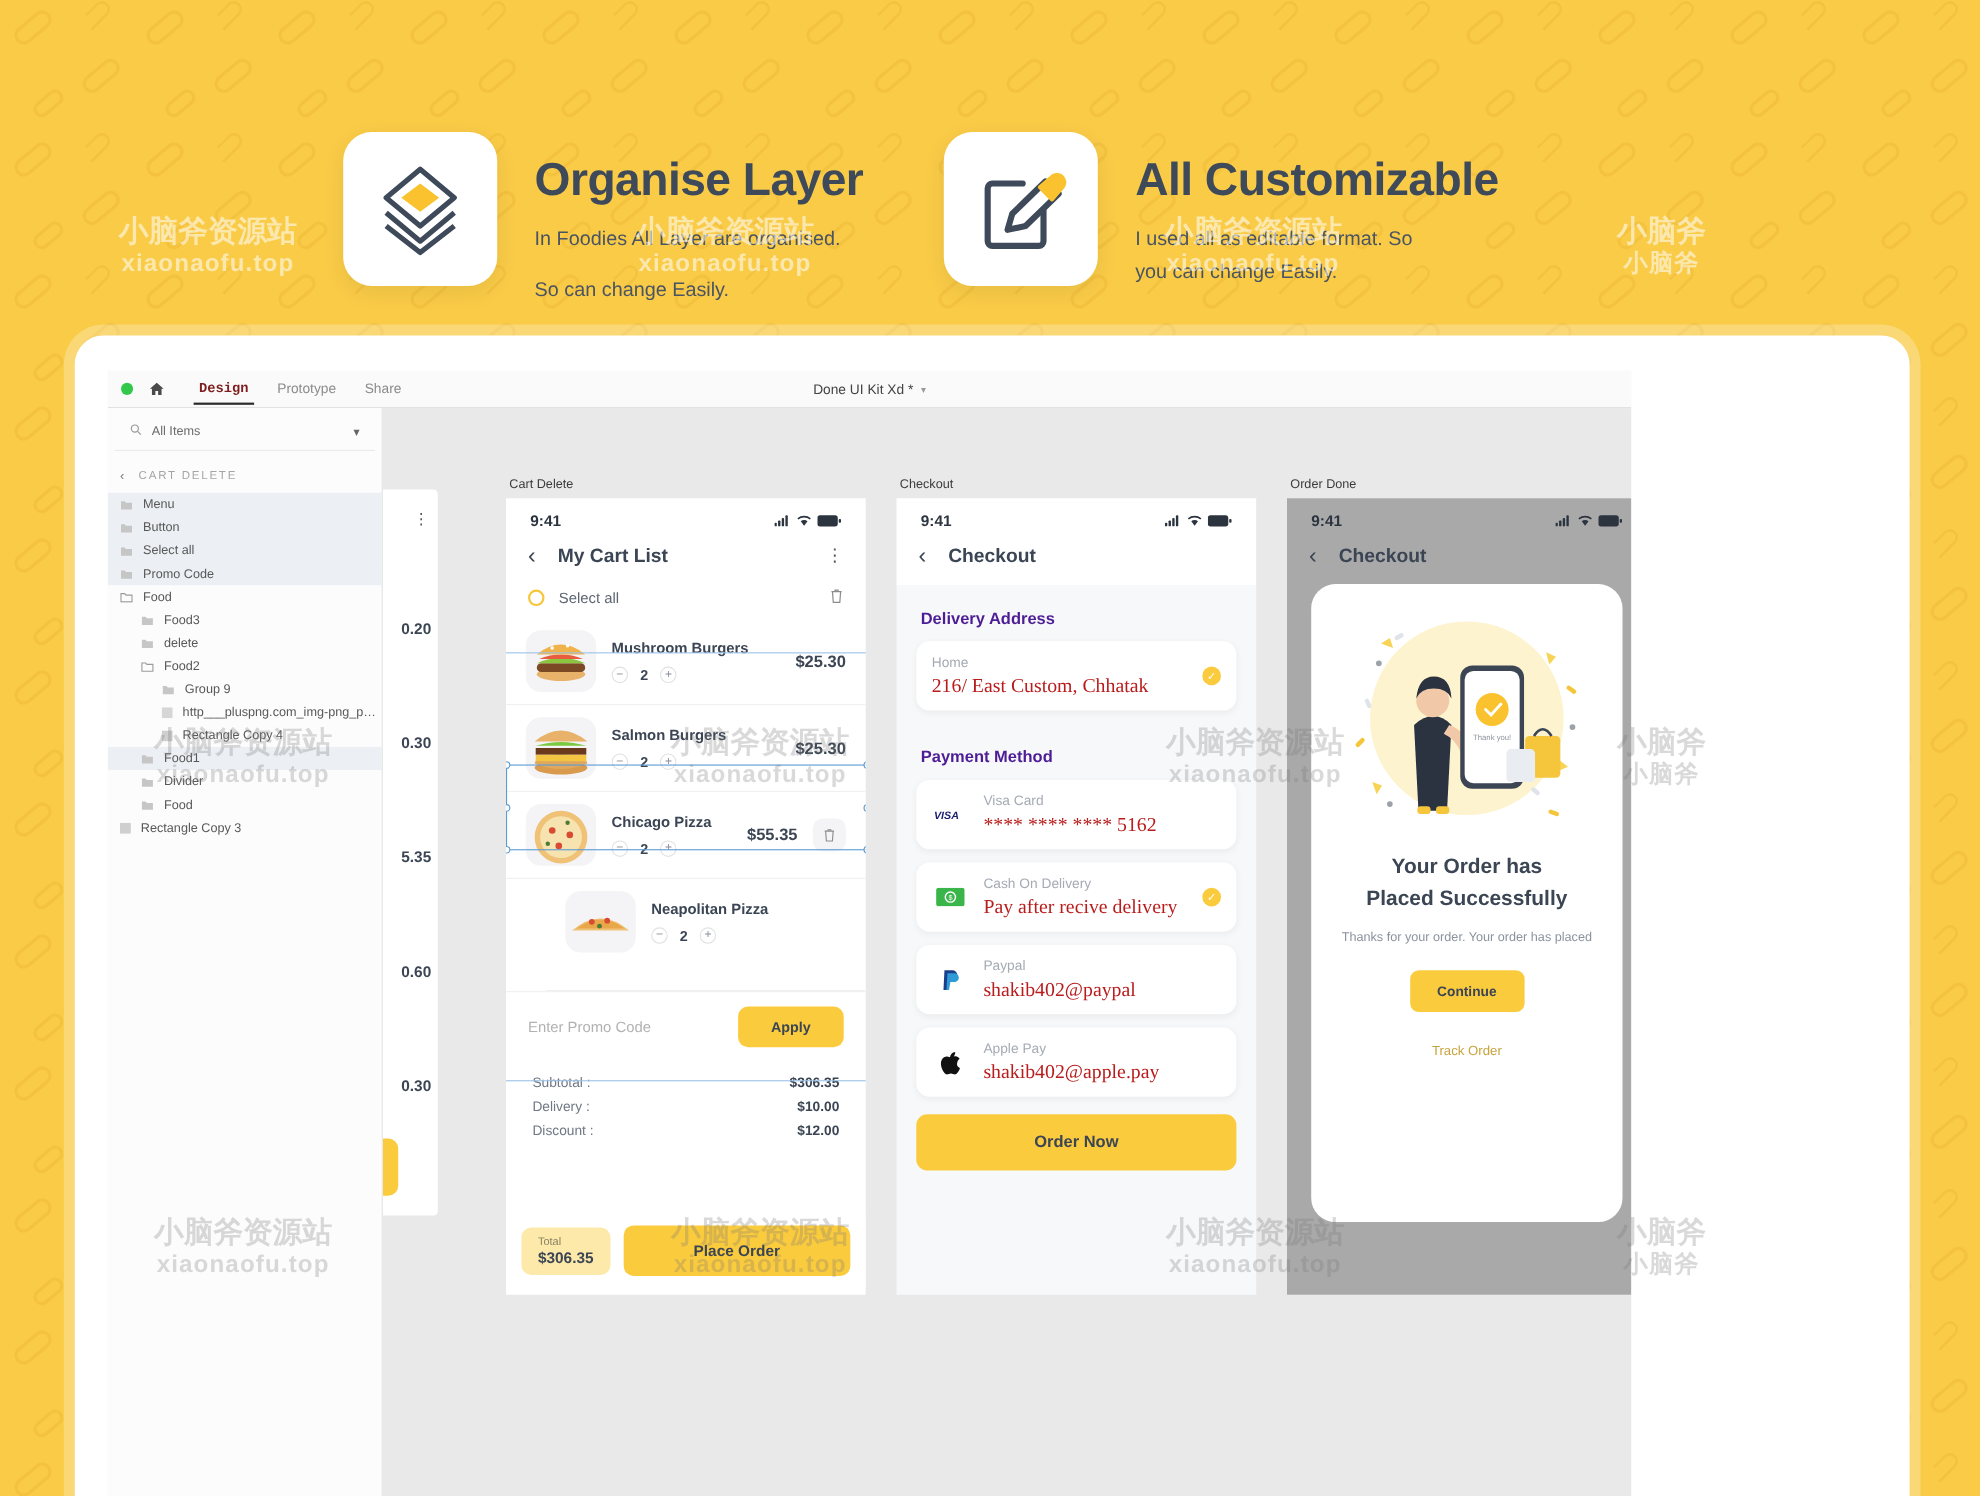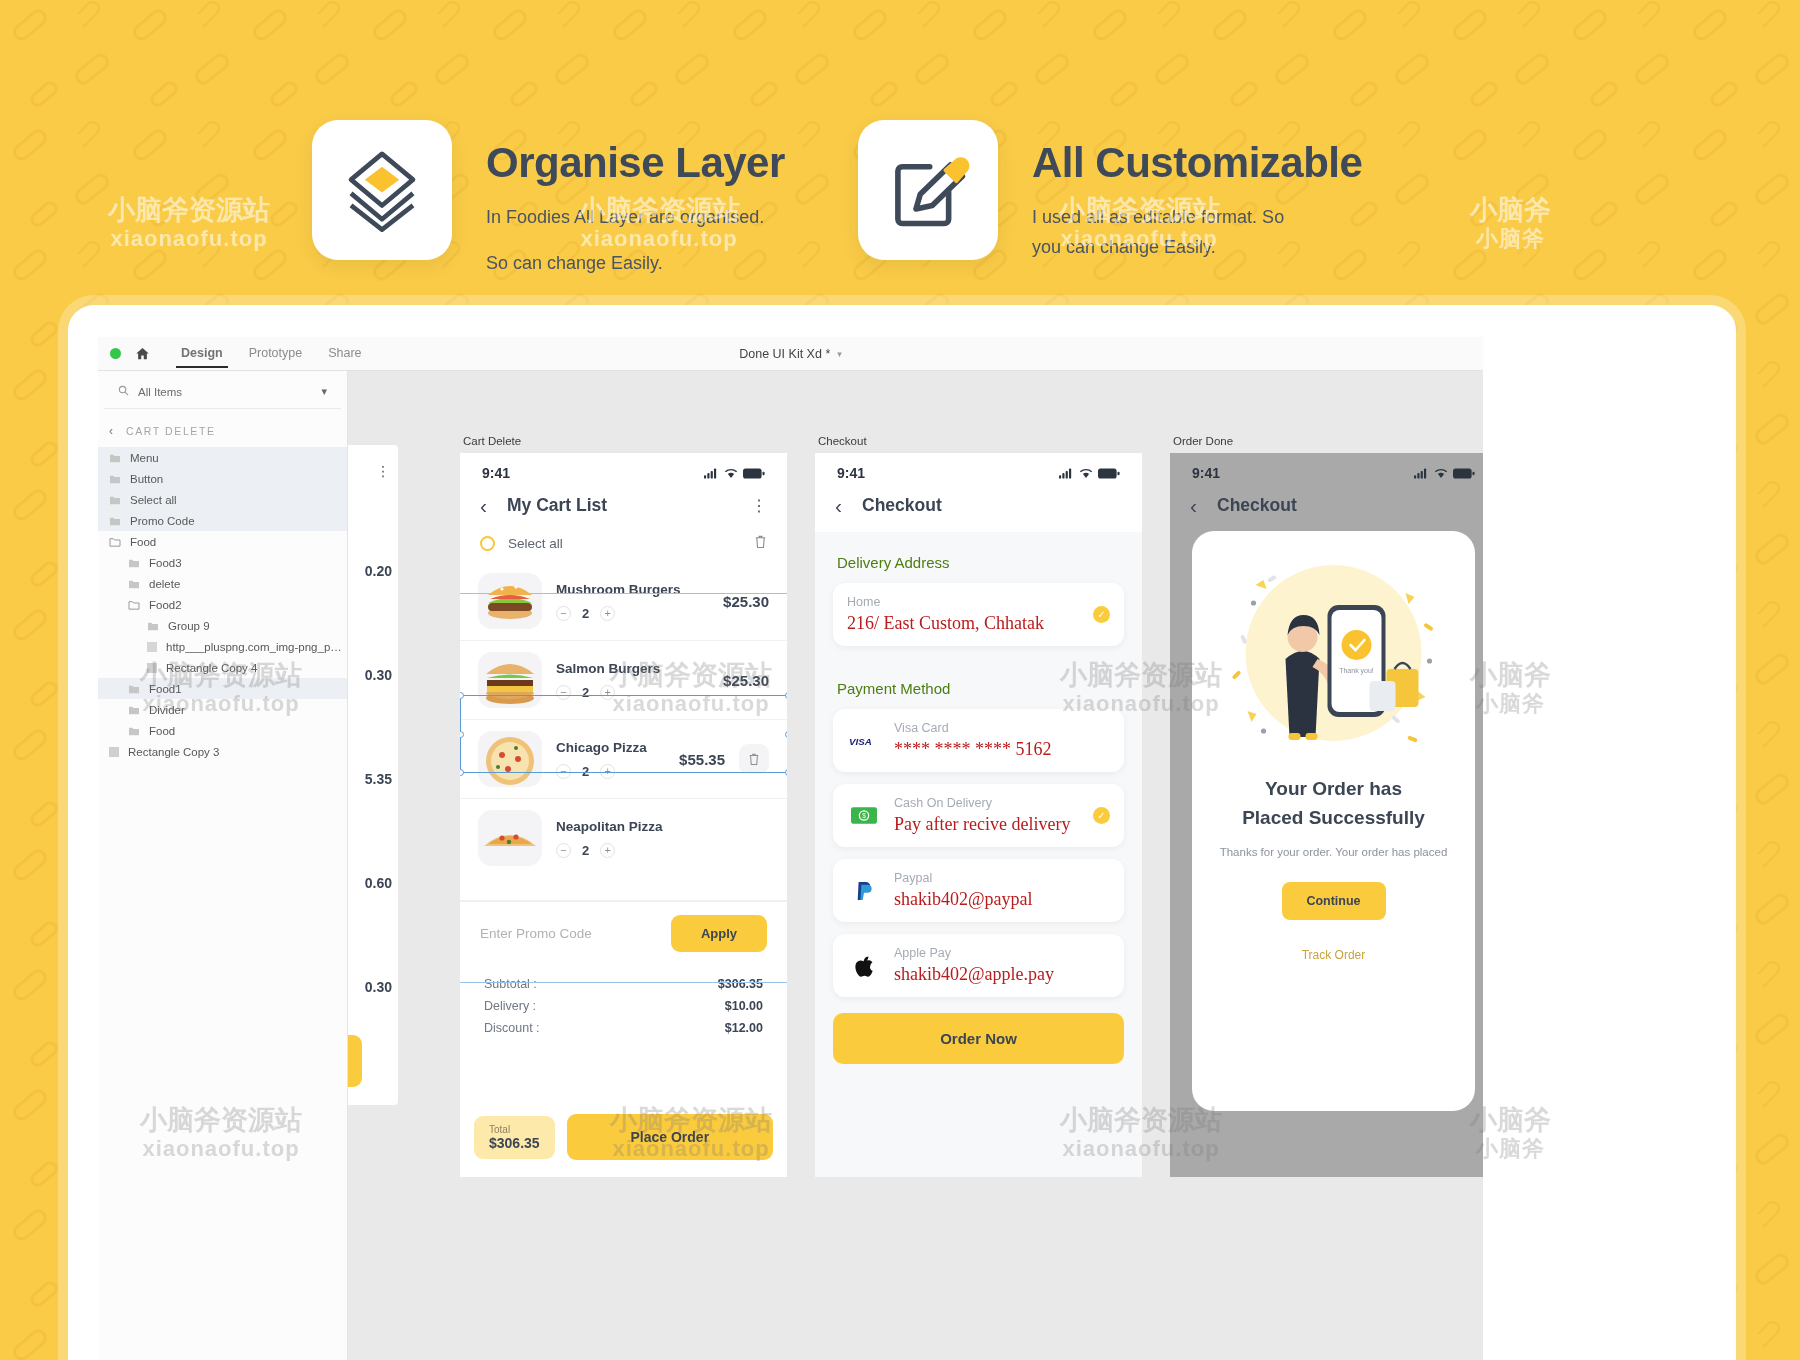--- a/index.html
+++ b/index.html
@@ -38,21 +38,21 @@
   #laptop-inner { position:absolute; left:21px; top:23px; width:1385px; height:1060px; background:#f5f5f5; overflow:hidden; }
 
   
   .xd-toolbar {
     position:relative; height:34px; background:#fafafa; border-bottom:1px solid #e2e2e2;
     display:flex; align-items:center; padding-left:12px; gap:0;
   }
   .dot-green { width:11px; height:11px; border-radius:50%; background:#34c84a; margin-right:14px; }
   .home-ic { margin-right:18px; display:flex; }
   .tb-tab { font-size:12.5px; color:#8c8c8c; padding:7px 13px 8px; position:relative; cursor:default; }
-  .tb-tab.active { color:#737373; font-weight:600; }
+  .tb-tab.active { color:#7f1d1d; font-weight:600;font-family:Liberation Mono, monospace; }
   .tb-tab.active::after { content:""; position:absolute; left:8px; right:8px; bottom:0; height:2.5px; background:#2b2b2b; }
   .doc-title { position:absolute; left:50%; transform:translateX(-50%); font-size:12.5px; color:#444; display:flex; align-items:center; gap:7px; }
 
   
   .xd-body { display:flex; height:1026px; }
   .layers {
     width:250px; background:#fcfcfc; border-right:1px solid #e4e4e4; flex:0 0 auto;
     font-size:11.5px; color:#555; position:relative; z-index:5;
   }
   .search-row { display:flex; align-items:center; gap:9px; padding:14px 14px 10px; border-bottom:1px solid #eaeaea; margin:0 6px; }
@@ -100,21 +100,21 @@
   .apply-btn { background:#fbcb3e; color:#3b4554; font-size:13px; font-weight:700; padding:11px 30px; border-radius:9px; }
   .tot-row { display:flex; justify-content:space-between; padding:4px 24px; font-size:12.5px; }
   .tot-row .k { color:#6f7884; } .tot-row .v { color:#3b4554; font-weight:600; }
   .bottombar { display:flex; align-items:center; gap:12px; padding:11px 14px; background:#fff; }
   .totbox { background:#fde9a9; border-radius:9px; padding:8px 15px; }
   .totbox .k { font-size:10px; color:#8b8165; }
   .totbox .v { font-size:14px; font-weight:700; color:#3b4554; }
   .place-btn { flex:1; background:#fbcb3e; border-radius:9px; text-align:center; padding:15px 0; font-size:14px; font-weight:700; color:#3b4554; }
 
   
-  .sec-title { font-size:15px; font-weight:400; color:#4d7c0f; padding:22px 22px 12px; }
+  .sec-title { font-size:15px; font-weight:700; color:#4c1d95; padding:22px 22px 12px; }
   .card {
     background:#fff; border-radius:12px; margin:0 18px 12px; padding:12px 14px;
     display:flex; align-items:center; gap:13px; box-shadow:0 2px 7px rgba(0,0,0,.055);
   }
   .card .c1 { font-size:12.5px; color:#a5abb4; margin-bottom:4px; }
   .card .c2 { font-size:18px; color:#b91c1c;font-family:Liberation Serif, serif; }
   .chk { width:17px; height:17px; border-radius:50%; background:#fbcb3e; display:flex; align-items:center; justify-content:center; color:#fff; font-size:10px; margin-left:auto; }
   .pay-ico { width:34px; flex:0 0 auto; display:flex; align-items:center; justify-content:center; }
   .order-btn { background:#fbcb3e; border-radius:10px; margin:16px 18px; padding:17px 0; text-align:center; font-size:15px; font-weight:700; color:#3b4554; }
 
@@ -460,21 +460,21 @@
                     <span class="sq">+</span>
                   </div>
                 </div>
                 <div class="ci-price">$55.35</div>
                 <div class="ci-trash">
                   <svg width="12" height="14" viewBox="0 0 14 16" fill="none" stroke="#8d8d8d" stroke-width="1.2">
                     <path d="M2 4h10M5.5 4V2.5h3V4M3 4l.8 10.5h6.4L11 4"></path>
                   </svg>
                 </div>
               </div>
-              <div class="cart-item" style="padding-bottom: 34px;">
+              <div class="cart-item" style="padding-bottom: 34px; margin-left: 36px;">
                 <div class="thumb"><svg viewBox="0 0 64 56" width="64" height="56">
                     <path d="M6 36 q26 -22 52 0z" fill="#f0c277"></path>
                     <path d="M10 34 q22 -16 44 0z" fill="#e8a84a"></path>
                     <circle cx="24" cy="28" r="2.6" fill="#d84b32"></circle>
                     <circle cx="38" cy="27" r="2.6" fill="#d84b32"></circle>
                     <circle cx="31" cy="32" r="2.2" fill="#4f7a32"></circle>
                   </svg></div>
                 <div class="ci-mid">
                   <div class="ci-name">Neapolitan Pizza</div>
                   <div class="stepper">

